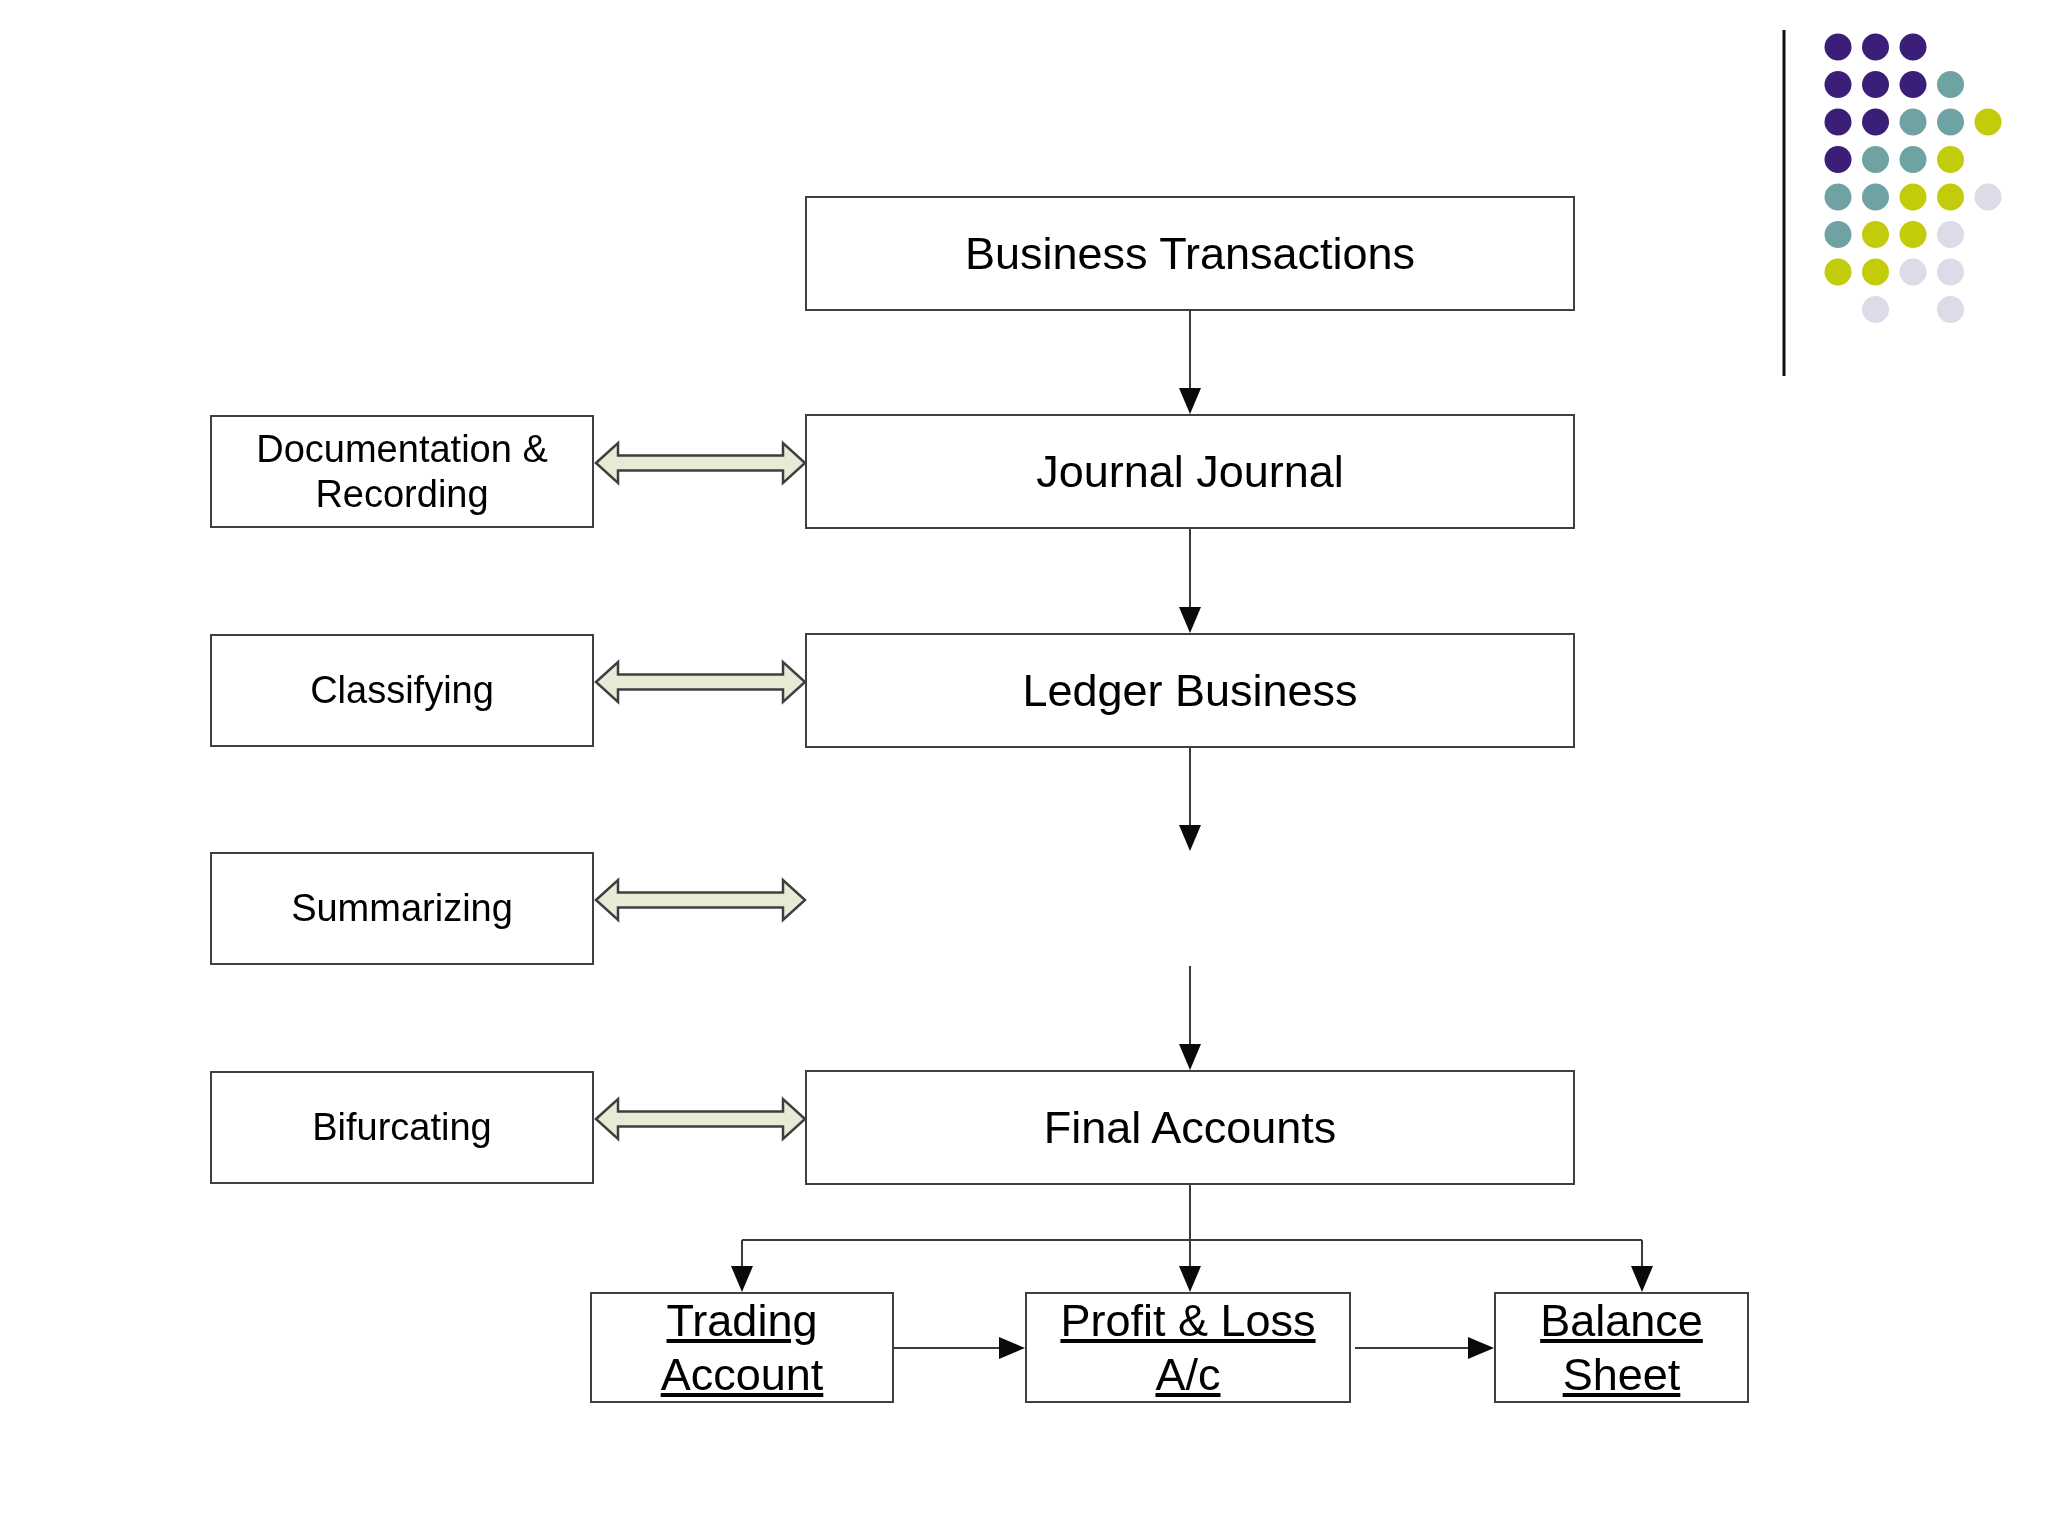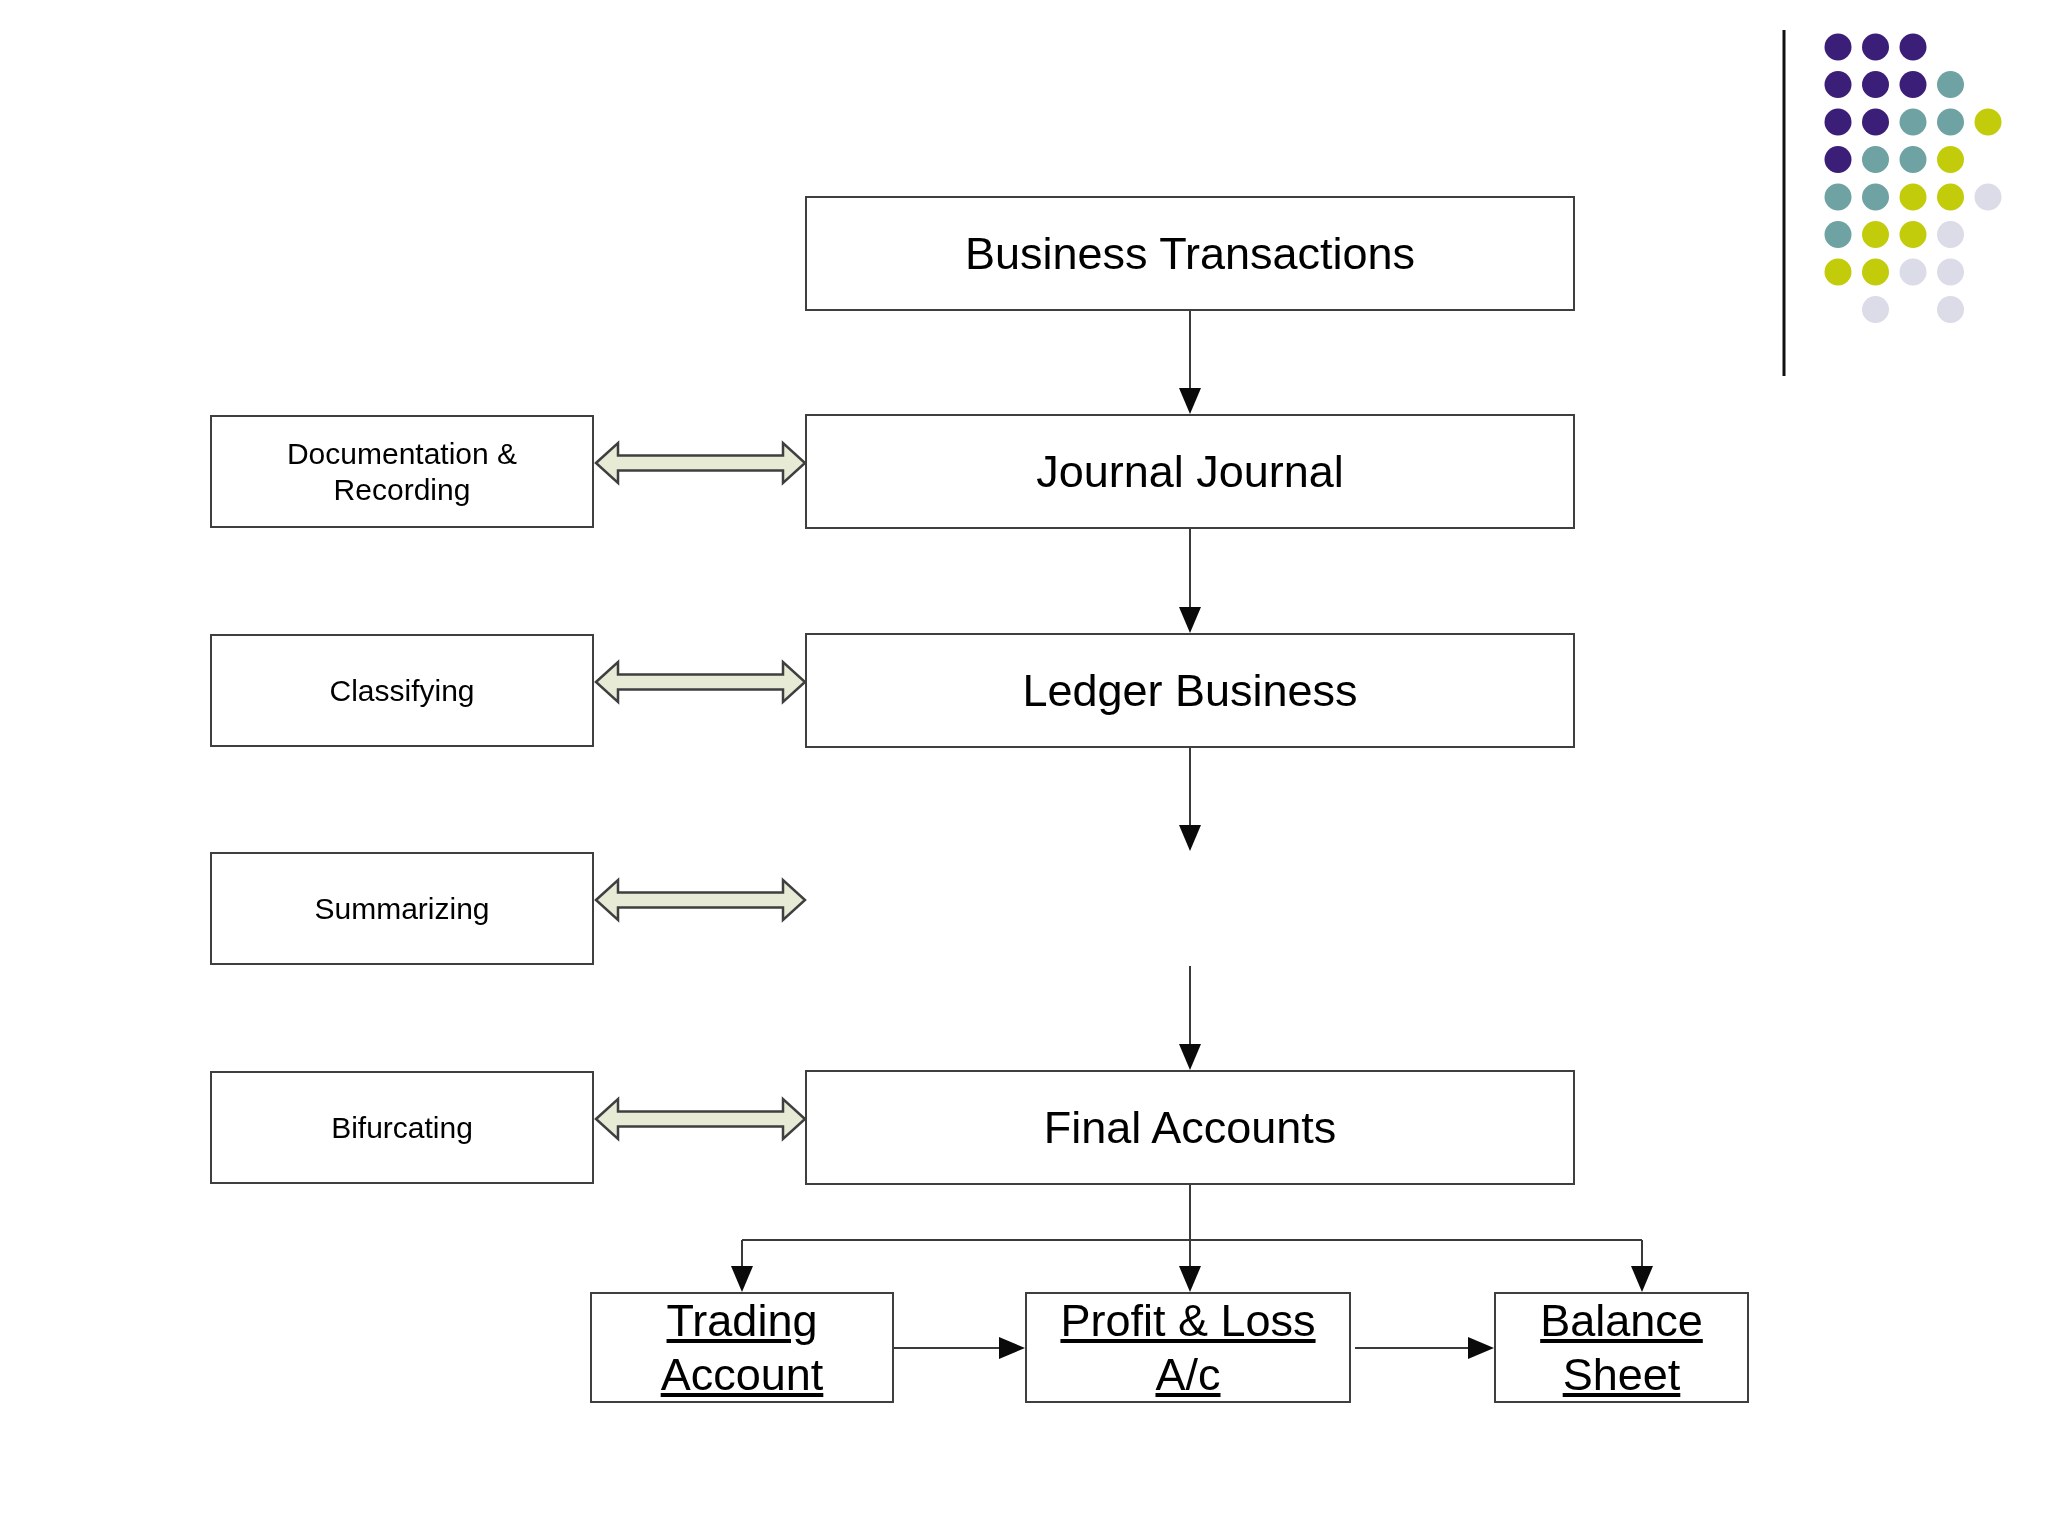--- a/index.html
+++ b/index.html
@@ -26,21 +26,21 @@
     position:absolute;
     background:#fff;
     border:2px solid var(--box-border);
     display:flex;align-items:center;justify-content:center;
     text-align:center;
     box-sizing:border-box;
     white-space:pre-line;
     line-height:1.18;
   }
   .main-box{left:805px;width:770px;height:115px;font-size:45px;}
-  .side-box{left:210px;width:384px;height:113px;font-size:30px;}
+  .side-box{left:210px;width:384px;height:113px;font-size:38px;}
   .bottom-box{top:1292px;height:111px;font-size:45px;text-decoration:underline;}
   .wire{stroke:var(--connector);stroke-width:2;fill:none;}
   .head{fill:var(--arrowhead);stroke:none;}
   .dbl{fill:var(--double-arrow-fill);stroke:var(--double-arrow-stroke);stroke-width:2.5;stroke-linejoin:miter;}
   .divider{stroke:var(--divider);stroke-width:3;}
 </style>
 </head>
 <body>
 
 <div class="slide">

